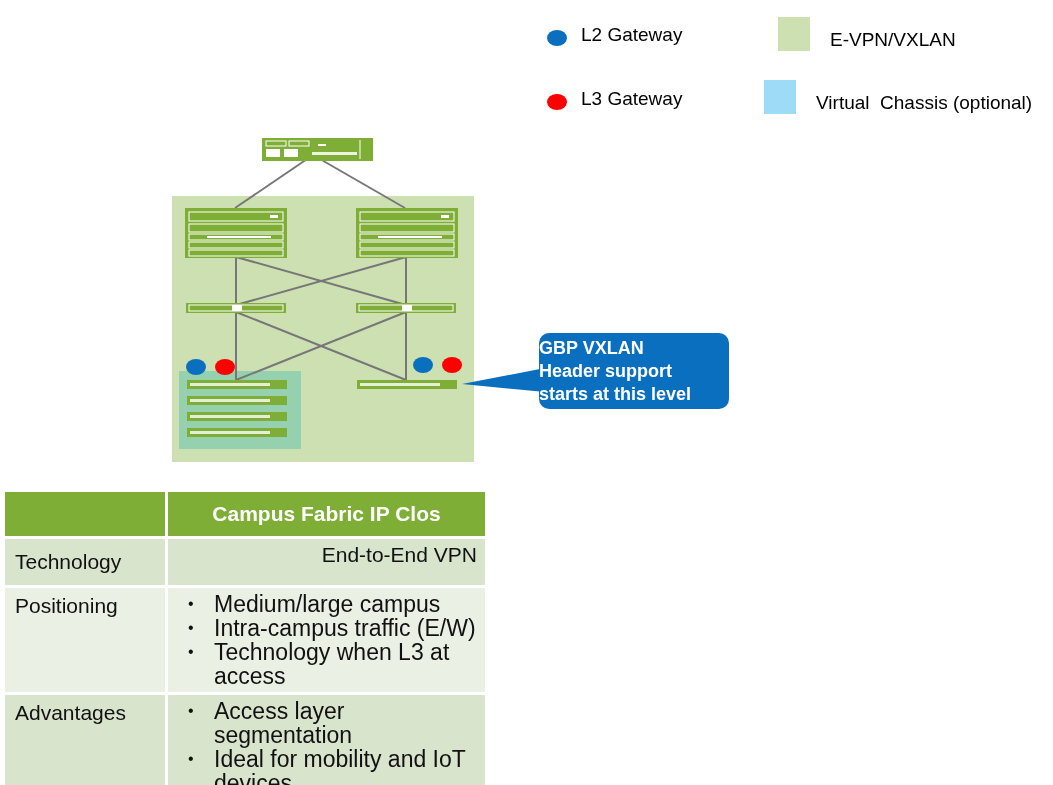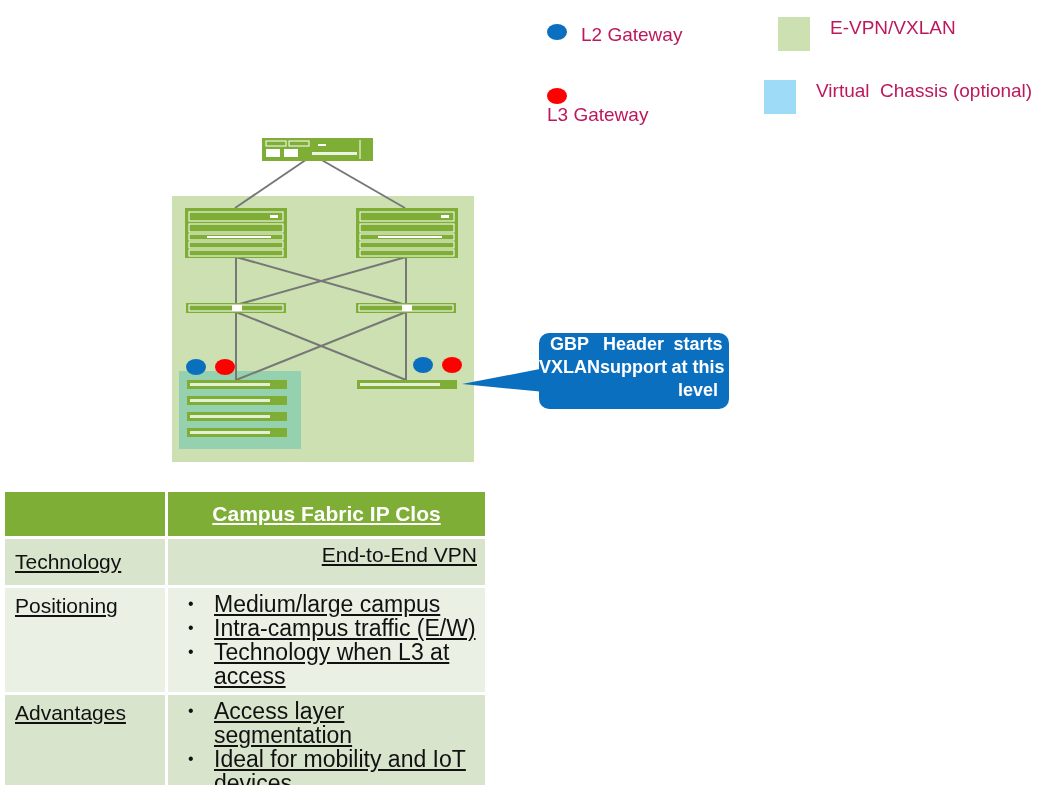--- a/index.html
+++ b/index.html
@@ -1,46 +1,46 @@
 <!DOCTYPE html>
 <html><head>
 <meta charset="utf-8">
 <style>
   html, body { margin:0; padding:0; background:#ffffff; }
   body { width:1053px; height:785px; position:relative; overflow:hidden; font-family:"Liberation Sans", sans-serif; color:#222; }
 
-  .legend-item { position:absolute; display:flex; align-items:flex-start; font-size:19px; color:#be185d; }
+  .legend-item { position:absolute; display:flex; align-items:flex-end; font-size:19px; color:#000000; }
   .dot { width:20px; height:16px; border-radius:50%; display:inline-block; margin-right:14px; }
   .swatch { width:32px; height:34px; display:inline-block; margin-right:20px; }
 
   #diagram { position:absolute; left:0; top:0; width:1053px; height:480px; }
 
-  .callout { position:absolute; left:539px; top:333px; width:190px; height:76px; background:#0b6fbf; border-radius:10px; color:#fff; font-weight:bold; font-size:18px; line-height:23px; text-align:center; display:flex; flex-direction:row; justify-content:center; }
+  .callout { position:absolute; left:539px; top:333px; width:190px; height:76px; background:#0b6fbf; border-radius:10px; color:#fff; font-weight:bold; font-size:18px; line-height:23px; text-align:left; display:flex; flex-direction:column; justify-content:center; }
 
   table.cmp { position:absolute; left:2px; top:489px; border-collapse:separate; border-spacing:3px; width:486px; }
-  table.cmp td { vertical-align:top; font-size:21px; color:#111;text-decoration:underline; }
+  table.cmp td { vertical-align:top; font-size:21px; color:#111; }
   .hdr td { background:#7fae36; height:42px; }
   .hdr .title { color:#fff; font-weight:bold; text-align:center; vertical-align:middle; font-size:21px; }
   .row-a td { background:#d9e4cd; }
   .row-b td { background:#eaf0e4; }
   td.label { width:150px; padding:6px 0 0 10px; }
   td.val { padding:4px 8px 4px 12px; }
   td.center { text-align:right; vertical-align:middle; }
   ul.bl { margin:0; padding:0 0 0 22px; list-style:none; }
   ul.bl li { position:relative; font-size:23px; line-height:24px; padding-left:12px; }
   ul.bl li::before { content:"•"; position:absolute; left:-14px; font-size:16px; }
 </style>
 </head>
 <body>
 
 <div class="legend-item" style="left:547px;top:24px;">
   <span class="dot" style="background:#0b6fbf"></span>
   <span>L2 Gateway</span>
 </div>
-<div class="legend-item" style="left:547px;top:88px;flex-direction:column;">
+<div class="legend-item" style="left:547px;top:88px;">
   <span class="dot" style="background:#ff0000"></span>
   <span>L3 Gateway</span>
 </div>
 <div class="legend-item" style="left:778px;top:17px;">
   <span class="swatch" style="background:#cde0b1"></span>
   <span>E-VPN/VXLAN</span>
 </div>
 <div class="legend-item" style="left:764px;top:80px;">
   <span class="swatch" style="background:#9edbf7"></span>
   <span style="white-space:pre">Virtual  Chassis (optional)</span>

